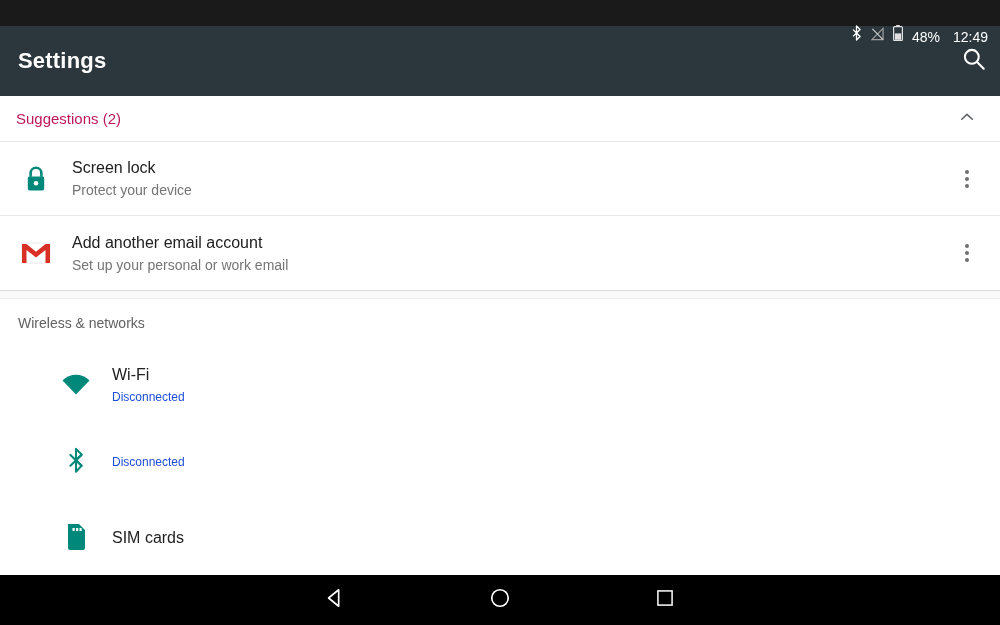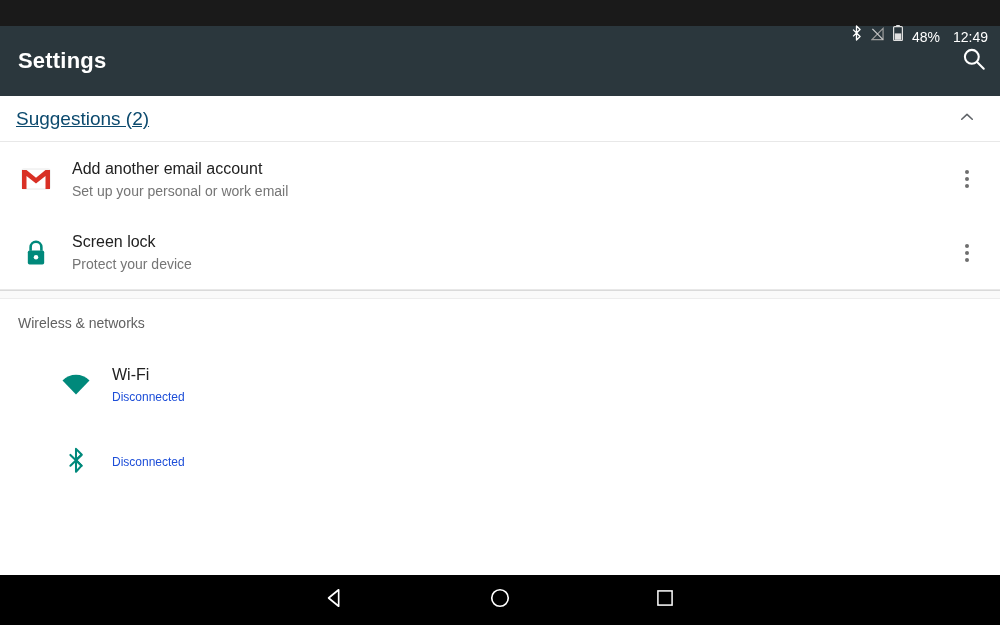--- a/index.html
+++ b/index.html
@@ -29,21 +29,21 @@
   }
   .app-title{ color:#fff; font-size:22px; font-weight:bold; letter-spacing:.2px; }
   .search-btn{ width:44px; height:44px; display:flex; align-items:center; justify-content:center; cursor:pointer; }
 
   
   .suggestions-header{
     height:46px; display:flex; align-items:center; justify-content:space-between;
     padding:0 18px 0 16px; background:#fff;
     border-bottom:1px solid #e8e8e8;
   }
-  .suggestions-title{ color:#0c4a6e; font-size:19px;text-decoration:underline; }
+  .suggestions-title{ color:#be185d; font-size:15px; }
   .collapse-btn{ width:30px; height:30px; display:flex; align-items:center; justify-content:center; cursor:pointer; }
 
   
   .suggestion-row{
     display:flex; align-items:center; height:74px;
     padding:0 18px 0 0; background:#fff;
     border-bottom:1px solid #e8e8e8;
   }
   .suggestion-row.last{ border-bottom:none; }
   .row-icon{
@@ -132,38 +132,20 @@
 
   <div class="suggestions-header">
     <span class="suggestions-title">Suggestions (2)</span>
     <span class="collapse-btn">
       <span>
         <svg width="18" height="18" viewBox="0 0 24 24">
           <path d="M5 15 L12 8.5 L19 15" fill="none" stroke="#5f6368" stroke-width="2.1" stroke-linecap="round" stroke-linejoin="round"></path>
         </svg>
       </span>
     </span>
-  </div>
-
-  <div class="suggestion-row last">
-    <div class="row-icon">
-      <svg width="30" height="24" viewBox="0 0 30 24">
-        <rect x="1" y="2" width="28" height="20" rx="1.5" fill="#ffffff" stroke="#e8e8e8" stroke-width="1"></rect>
-        <path d="M1 3 L1 22 L5.5 22 L5.5 9 L15 16.5 L24.5 9 L24.5 22 L29 22 L29 3 L24.5 3 L15 10.8 L5.5 3 Z" fill="#d93025"></path>
-      </svg>
-    </div>
-    <div class="row-texts">
-      <div class="row-title">Add another email account</div>
-      <div class="row-sub">Set up your personal or work email</div>
-    </div>
-    <div class="overflow-btn">
-      <span class="dot"></span>
-      <span class="dot"></span>
-      <span class="dot"></span>
-    </div>
   </div>
 
   <div class="suggestion-row">
     <div class="row-icon">
       <svg width="26" height="28" viewBox="0 0 24 26">
         <path d="M7 11 V7.6 a5 5 0 0 1 10 0 V11" fill="none" stroke="#00897b" stroke-width="2.4"></path>
         <rect x="4.4" y="10.6" width="15.2" height="13" rx="1.6" fill="#00897b"></rect>
         <circle cx="12" cy="17" r="2.1" fill="#ffffff"></circle>
       </svg>
     </div>
@@ -171,20 +153,38 @@
       <div class="row-title">Screen lock</div>
       <div class="row-sub">Protect your device</div>
     </div>
     <div class="overflow-btn">
       <span class="dot"></span>
       <span class="dot"></span>
       <span class="dot"></span>
     </div>
   </div>
 
+  <div class="suggestion-row last">
+    <div class="row-icon">
+      <svg width="30" height="24" viewBox="0 0 30 24">
+        <rect x="1" y="2" width="28" height="20" rx="1.5" fill="#ffffff" stroke="#e8e8e8" stroke-width="1"></rect>
+        <path d="M1 3 L1 22 L5.5 22 L5.5 9 L15 16.5 L24.5 9 L24.5 22 L29 22 L29 3 L24.5 3 L15 10.8 L5.5 3 Z" fill="#d93025"></path>
+      </svg>
+    </div>
+    <div class="row-texts">
+      <div class="row-title">Add another email account</div>
+      <div class="row-sub">Set up your personal or work email</div>
+    </div>
+    <div class="overflow-btn">
+      <span class="dot"></span>
+      <span class="dot"></span>
+      <span class="dot"></span>
+    </div>
+  </div>
+
   <div class="card-gap"></div>
 
   <div class="section-header">
     <span class="section-title">Wireless &amp; networks</span>
   </div>
 
   <div class="settings-list">
 
     <div class="settings-row">
       <div class="row-icon">
@@ -203,20 +203,33 @@
         <svg width="20" height="28" viewBox="0 0 20 30">
           <path d="M10 2 L16 8 L10 14 L10 2 Z M10 14 L16 20 L10 26.5 L10 14 Z" fill="none" stroke="#00897b" stroke-width="2.2" stroke-linejoin="round"></path>
           <path d="M4 8.5 L16 20 M4 20 L16 8.5" stroke="#00897b" stroke-width="2.2" stroke-linecap="round"></path>
         </svg>
       </div>
       <div class="row-texts">
         <div class="row-sub">Disconnected</div>
       </div>
     </div>
 
+    <div class="settings-row">
+      <div class="row-icon">
+        <svg width="22" height="28" viewBox="0 0 22 28">
+          <path d="M3 1 L14 1 L20 7 L20 25 a2 2 0 0 1 -2 2 L5 27 a2 2 0 0 1 -2 -2 L3 3 a2 2 0 0 1 0 -2 Z" fill="#00897b"></path>
+          <rect x="7.5" y="5" width="2.2" height="3" fill="#ffffff"></rect>
+          <rect x="11" y="5" width="2.2" height="3" fill="#ffffff"></rect>
+          <rect x="14.5" y="5" width="2.2" height="3" fill="#ffffff"></rect>
+        </svg>
+      </div>
+      <div class="row-texts">
+        <div class="row-title">SIM cards</div>
+      </div>
+    </div>
 
   </div>
 
   <div class="nav-bar">
     <div class="nav-btn">
       <span>
         <svg width="22" height="22" viewBox="0 0 24 24">
           <path d="M16 3 L5 12 L16 21 Z" fill="none" stroke="#ffffff" stroke-width="1.8" stroke-linejoin="round"></path>
         </svg>
       </span>

